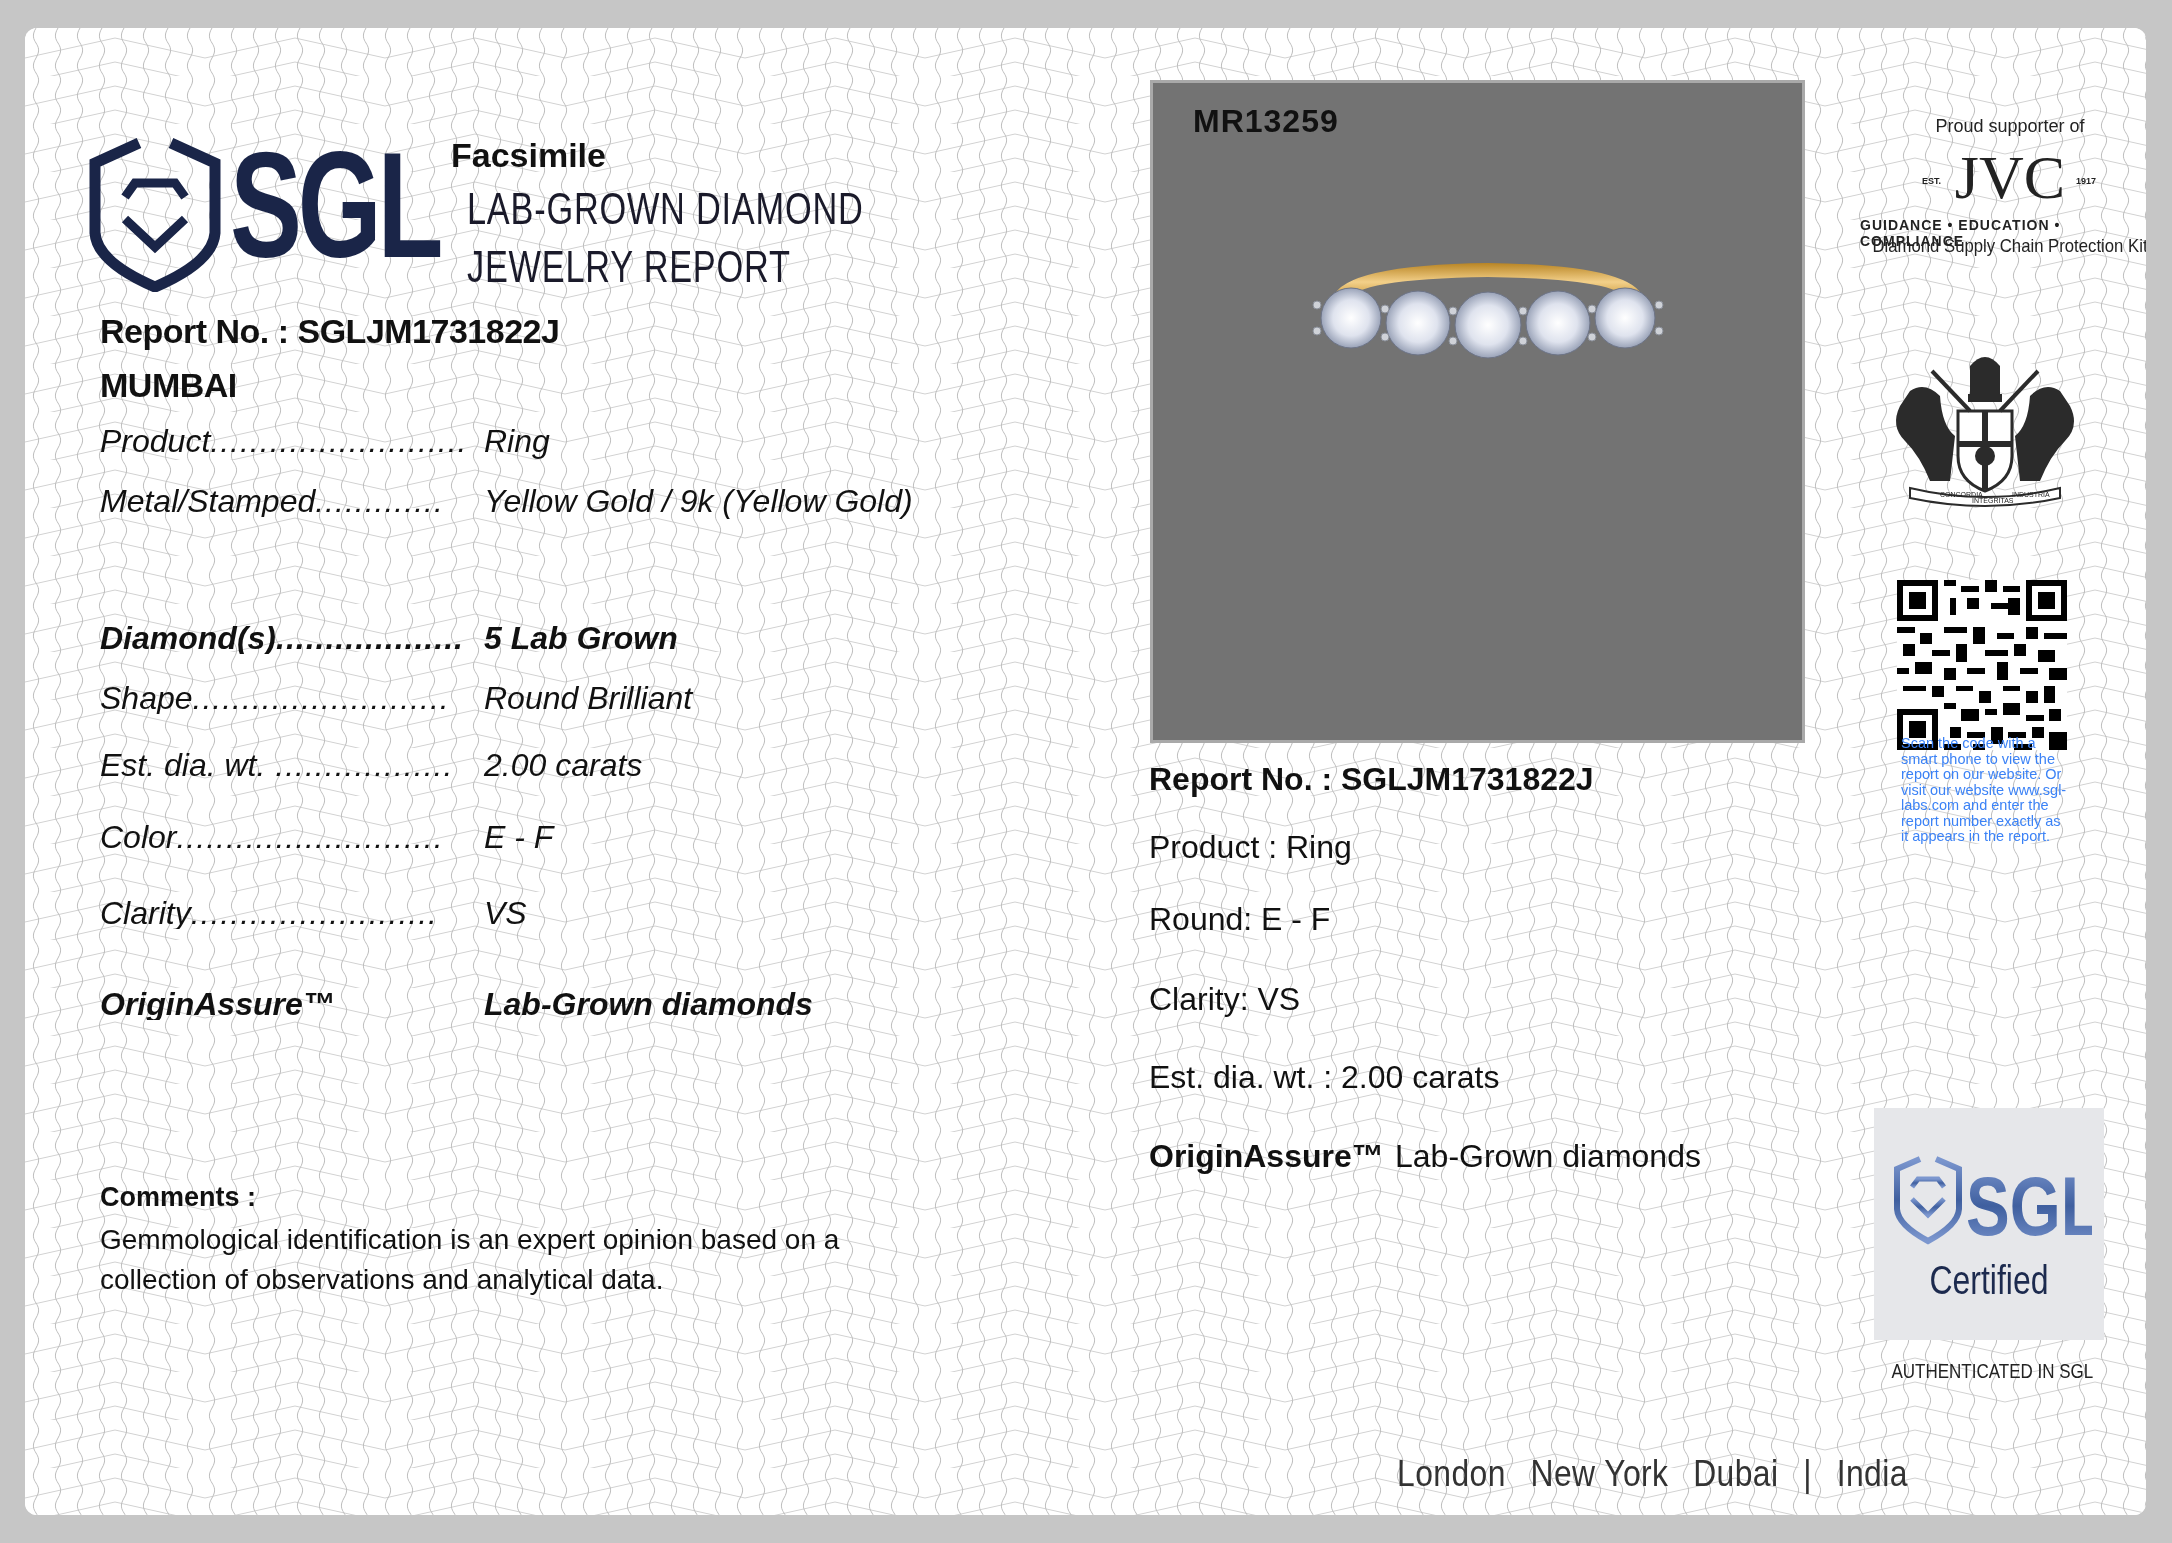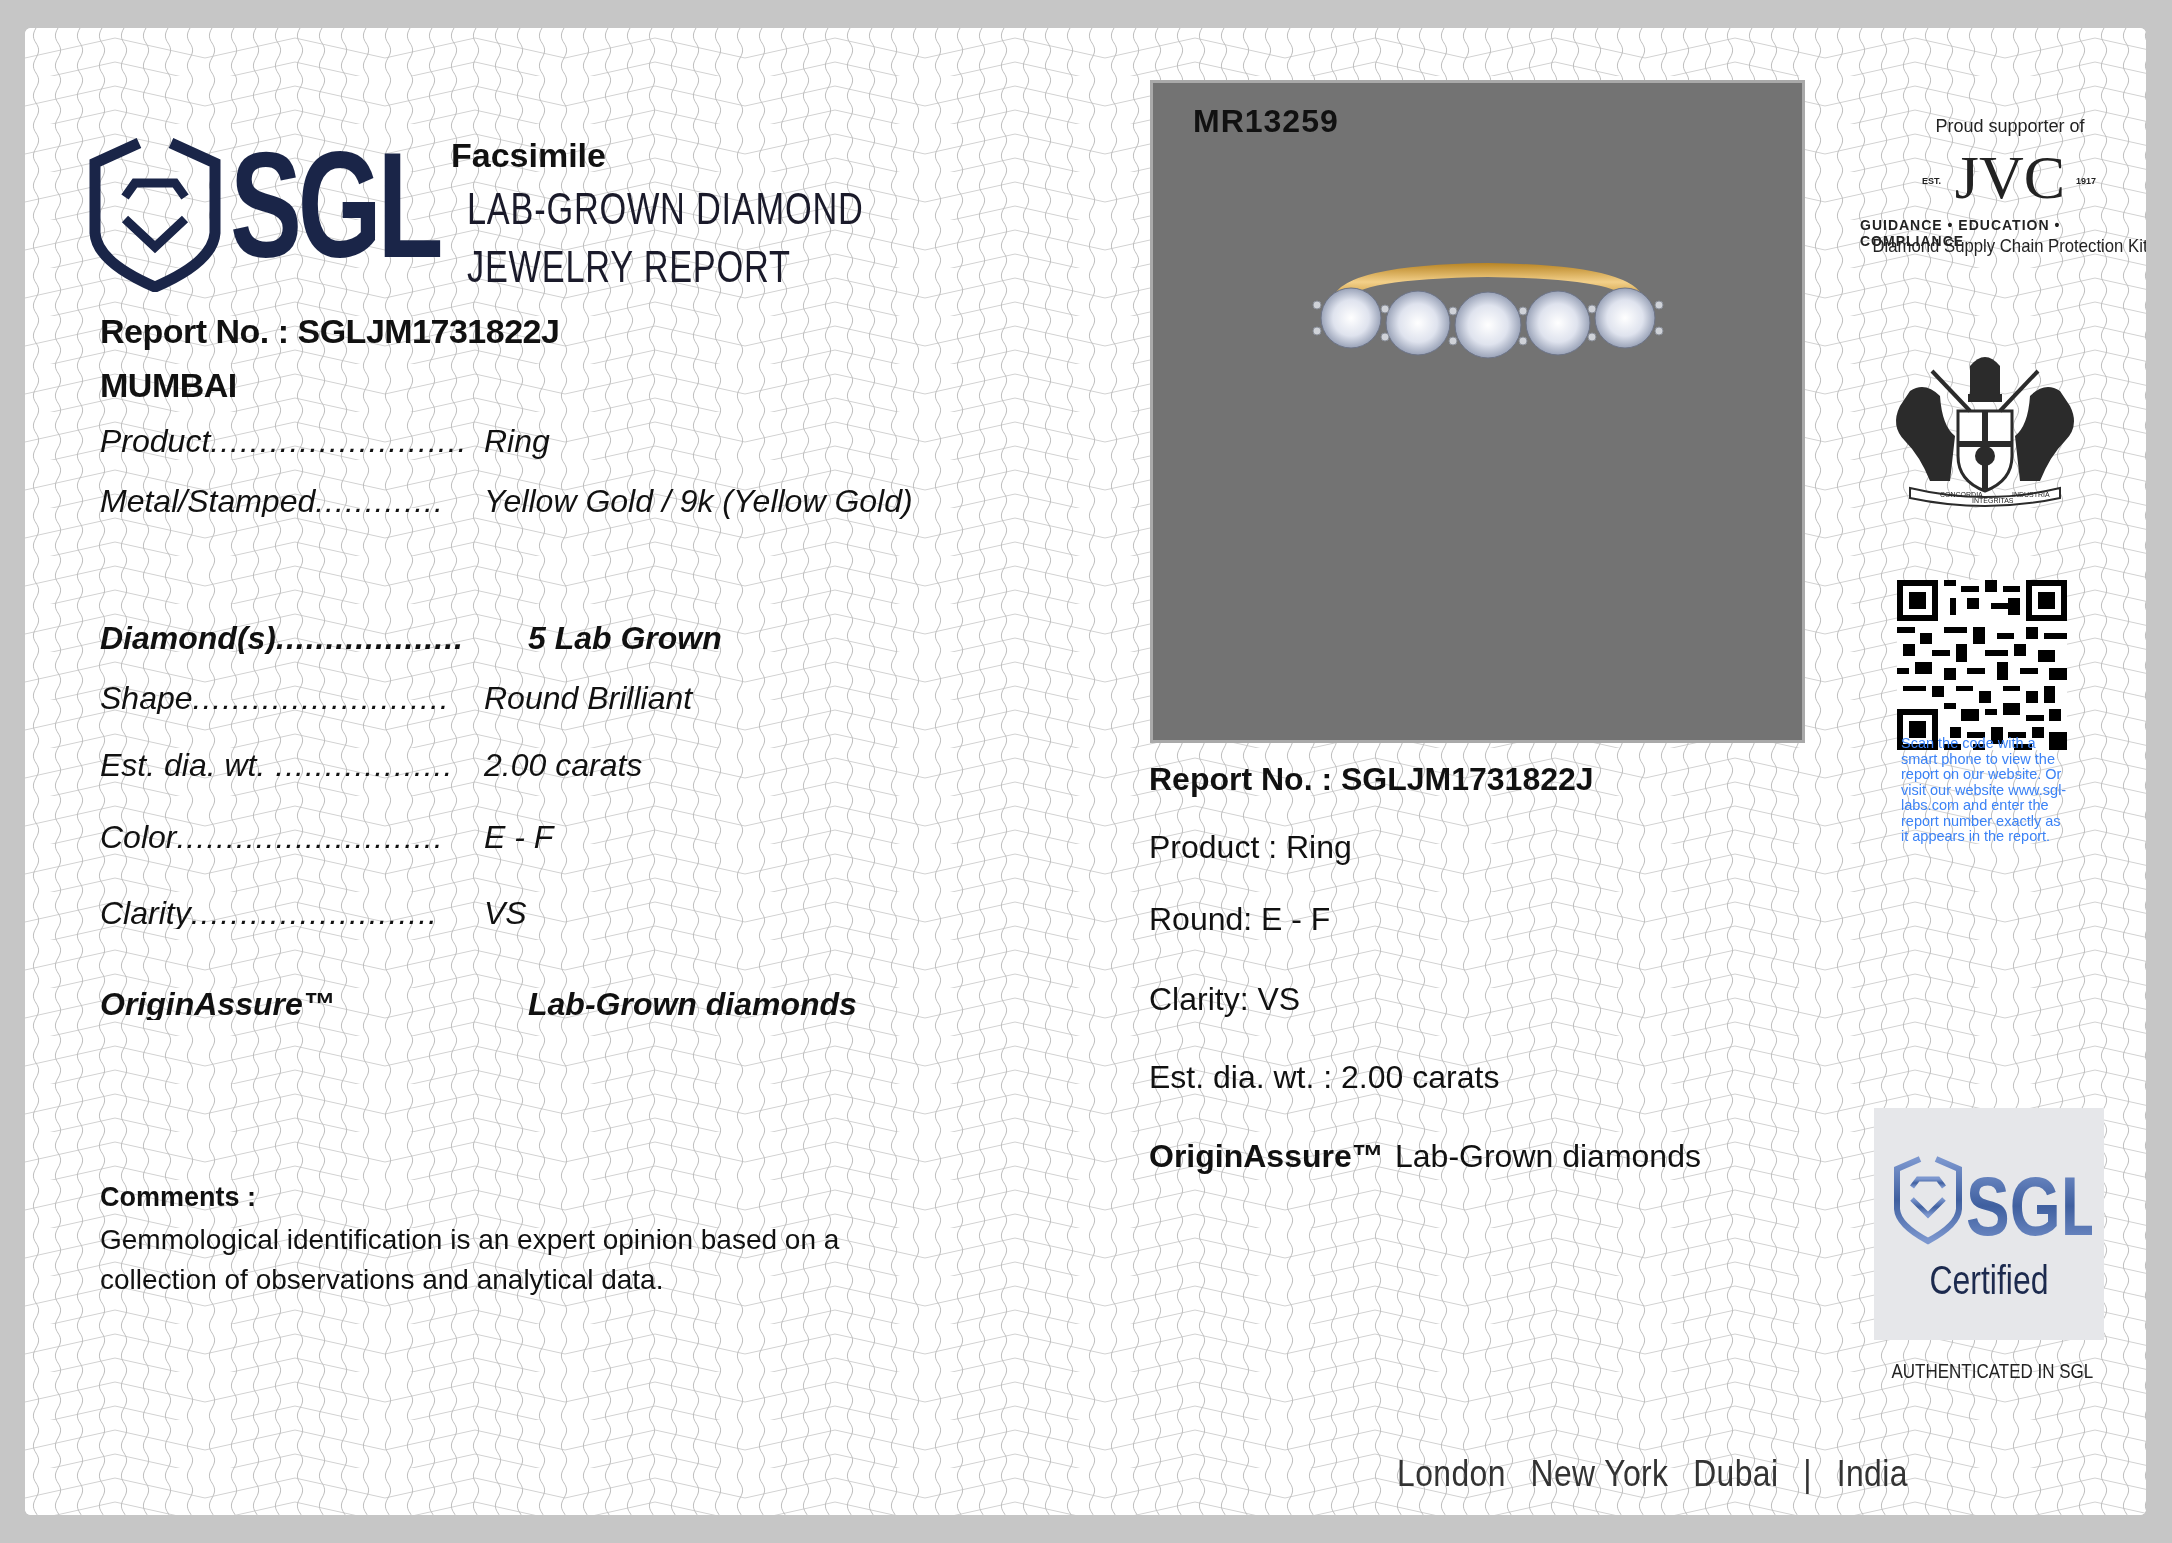--- a/index.html
+++ b/index.html
@@ -7,21 +7,21 @@
   body {
     background: #c6c6c6;
     position: relative;
     font-family: "Liberation Sans", "DejaVu Sans", sans-serif;
     color: #111;
   }
   .card {
     position: absolute;
     left: 25px; top: 28px;
     width: 2121px; height: 1487px;
-    border-radius: 6px;
+    border-radius: 12px;
     background-color: #ffffff;
     overflow: hidden;
   }
   .card > svg.pattern-bg { position: absolute; left: 0; top: 0; width: 100%; height: 100%; }
 
   .abs { position: absolute; }
 
   
   .logo-shield { left: 62px; top: 109px; width: 137px; height: 155px; }
   .logo-sgl {
@@ -35,21 +35,21 @@
   .report-title {
     left: 442px; top: 152px;
     font-size: 44px; font-weight: 400; color: #1a1a2a; line-height: 58px;
     letter-spacing: 1px;
     transform: scaleX(0.78); transform-origin: left top;
     white-space: nowrap;
   }
 
   
   .lcol-text { left: 75px; font-size: 33px; color: #111; white-space: nowrap; line-height: 1; }
-  .bold { font-weight: 700; gap: 44px; }
+  .bold { font-weight: 700; }
   .report-no { top: 286px; font-size: 34px; font-weight: 700; letter-spacing: -0.5px; }
   .city { top: 340px; font-size: 34px; font-weight: 700; letter-spacing: -0.5px; }
   .field-row { position: absolute; left: 75px; font-size: 32px; white-space: nowrap; line-height: 1; display: flex; font-style: italic; }
   .field-row .label { display: inline-block; width: 384px; overflow: hidden; white-space: nowrap; }
   .field-row .label .dots { letter-spacing: 1px; }
   .field-row .value { display: inline-block; }
 
   .comments-title { left: 75px; top: 1154px; font-size: 27px; font-weight: 700; }
   .comments-body { left: 75px; top: 1192px; font-size: 28px; line-height: 40px; width: 820px; }
 

